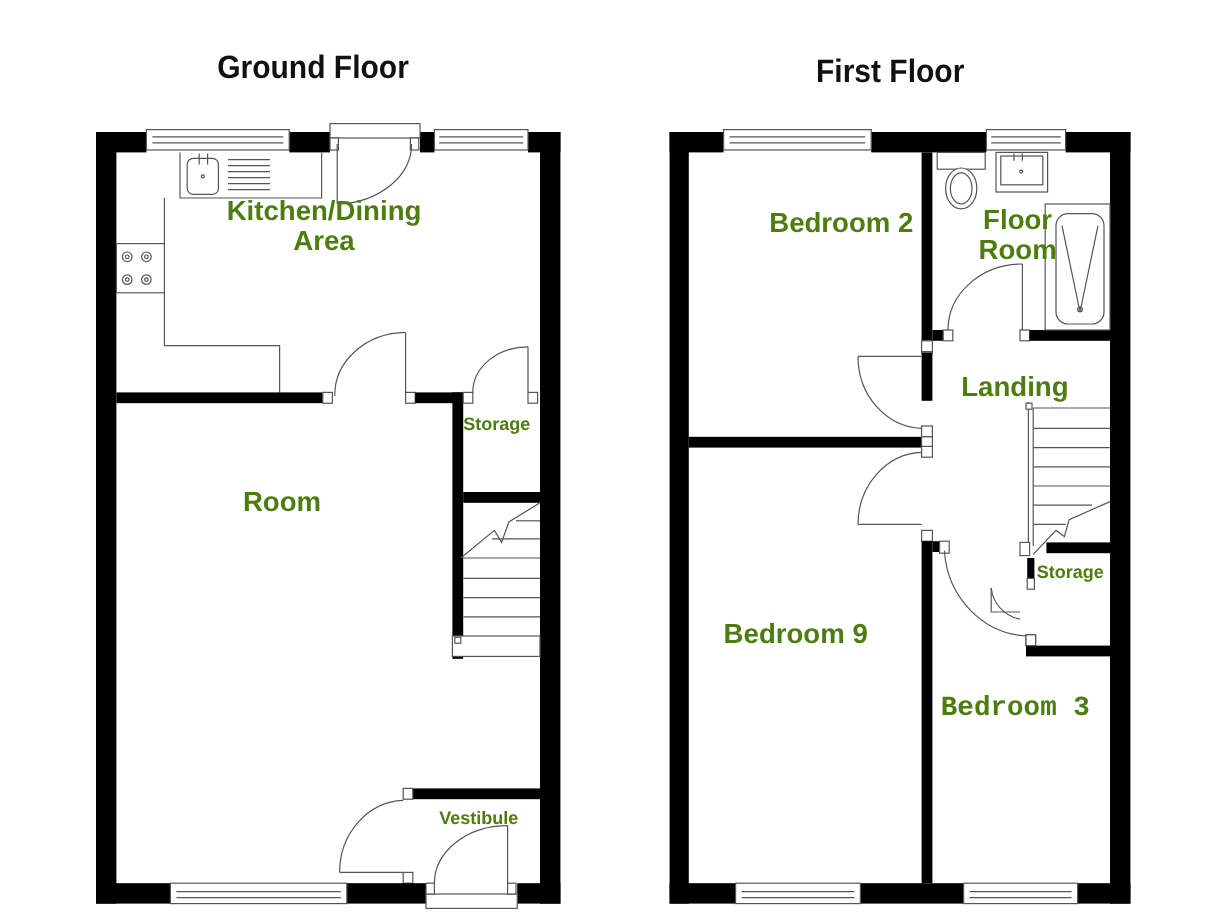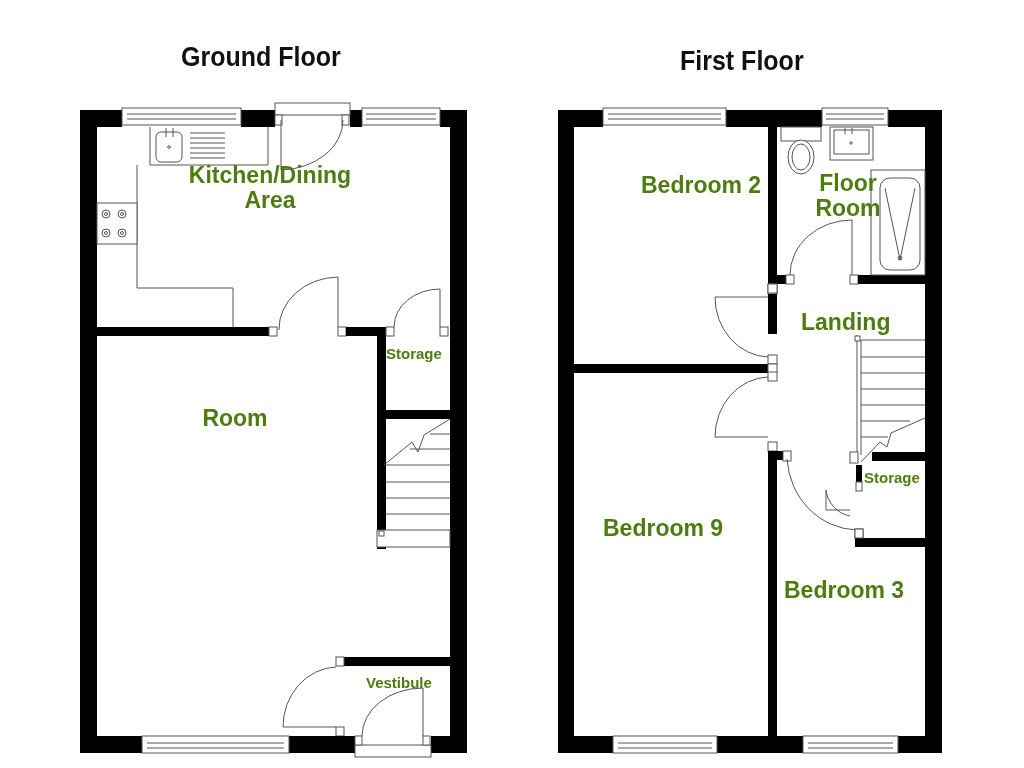--- a/index.html
+++ b/index.html
@@ -257,13 +257,13 @@
 <div class="label sm" style="left:366px; top:675px;">Vestibule</div>
 
 <div class="label lg" style="left:603px; top:174px;margin-left:38px;">Bedroom 2</div>
 <div class="label lg" style="left:796px; top:172px; width:104px;">
   <div>Floor</div>
   <div style="margin-top:2px;">Room</div>
 </div>
 <div class="label lg" style="left:801px; top:311px;">Landing</div>
 <div class="label lg" style="left:603px; top:517px;">Bedroom 9</div>
 <div class="label sm" style="left:864px; top:470px;">Storage</div>
-<div class="label lg" style="left:784px; top:579px;">Bedroom 3</div>
+<div class="label lg" style="left:784px; top:579px;font-family:Liberation Mono, monospace;">Bedroom 3</div>
 
 </body></html>

